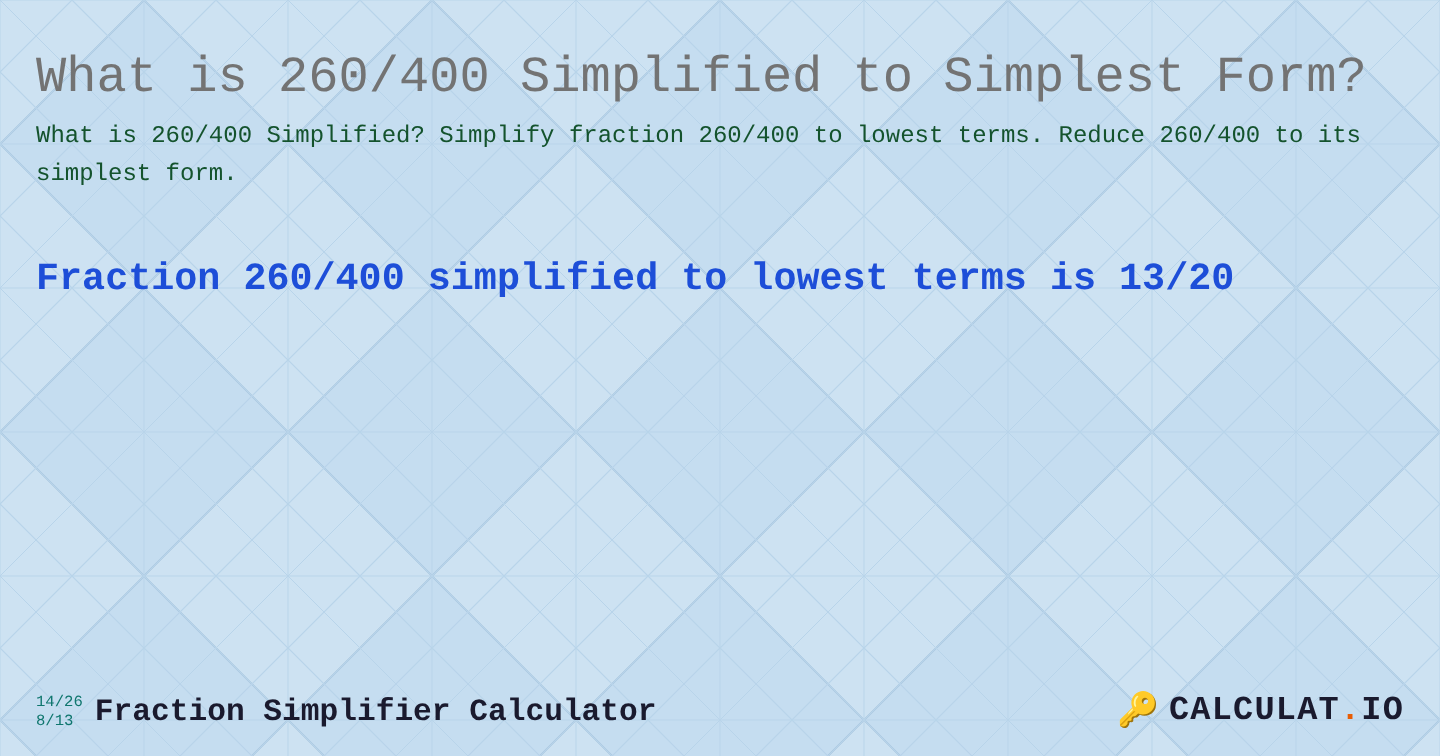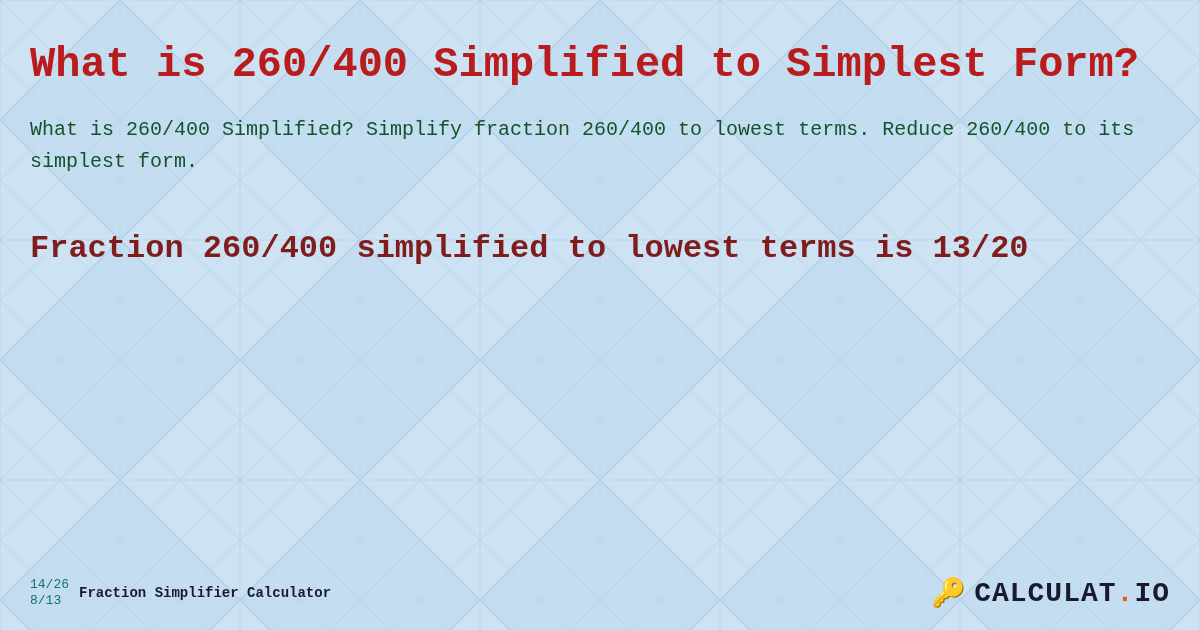--- a/index.html
+++ b/index.html
@@ -31,43 +31,43 @@
       position: relative;
       z-index: 1;
       padding: 40px 30px 30px 30px;
       height: 100%;
       display: flex;
       flex-direction: column;
     }
 
     .main-title {
       font-size: 42px;
-      font-weight: 700;
-      color: #b91c1c;
+      font-weight: 400;
+      color: #737373;
       line-height: 1.2;
-      margin-bottom: 24px;
+      margin-bottom: 8px;
       font-family: 'Courier New', Courier, monospace;
     }
 
     .description {
       font-size: 20px;
       color: #14532d;
       line-height: 1.6;
       margin-bottom: 40px;
       font-family: 'Courier New', Courier, monospace;
     }
 
     .result-section {
       margin-top: 10px;
     }
 
     .result-text {
       font-size: 32px;
       font-weight: 900;
-      color: #7f1d1d;
+      color: #1d4ed8;
       line-height: 1.3;
       font-family: 'Courier New', Courier, monospace;
     }
 
     .footer {
       position: absolute;
       bottom: 20px;
       left: 0;
       right: 0;
       display: flex;
@@ -79,21 +79,21 @@
       display: flex;
       flex-direction: column;
       font-size: 13px;
       color: #0f766e;
       font-family: 'Courier New', Courier, monospace;
       margin-right: 10px;
       line-height: 1.2;
     }
 
     .footer-title {
-      font-size: 14px;
+      font-size: 26px;
       font-weight: 700;
       color: #1a1a2e;
       font-family: 'Courier New', Courier, monospace;
     }
 
     .footer-logo {
       margin-left: auto;
       display: flex;
       align-items: center;
       gap: 8px;

